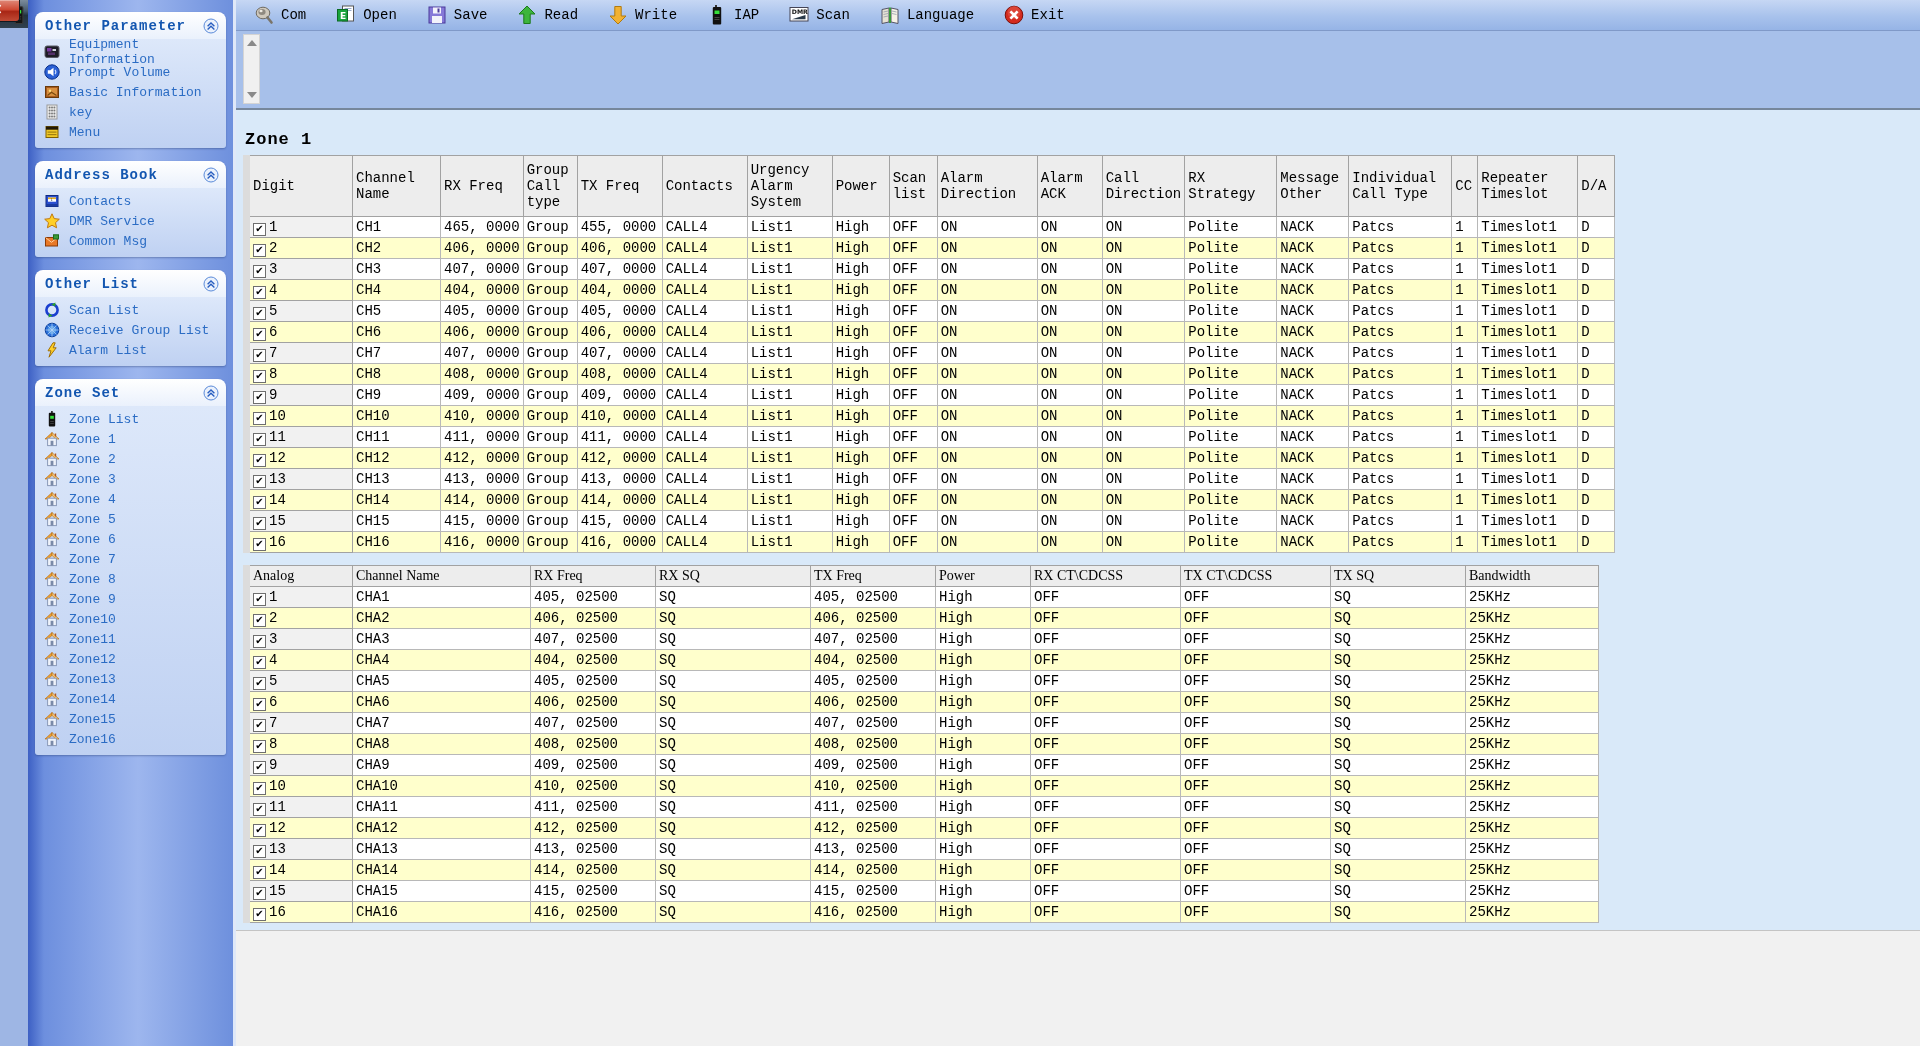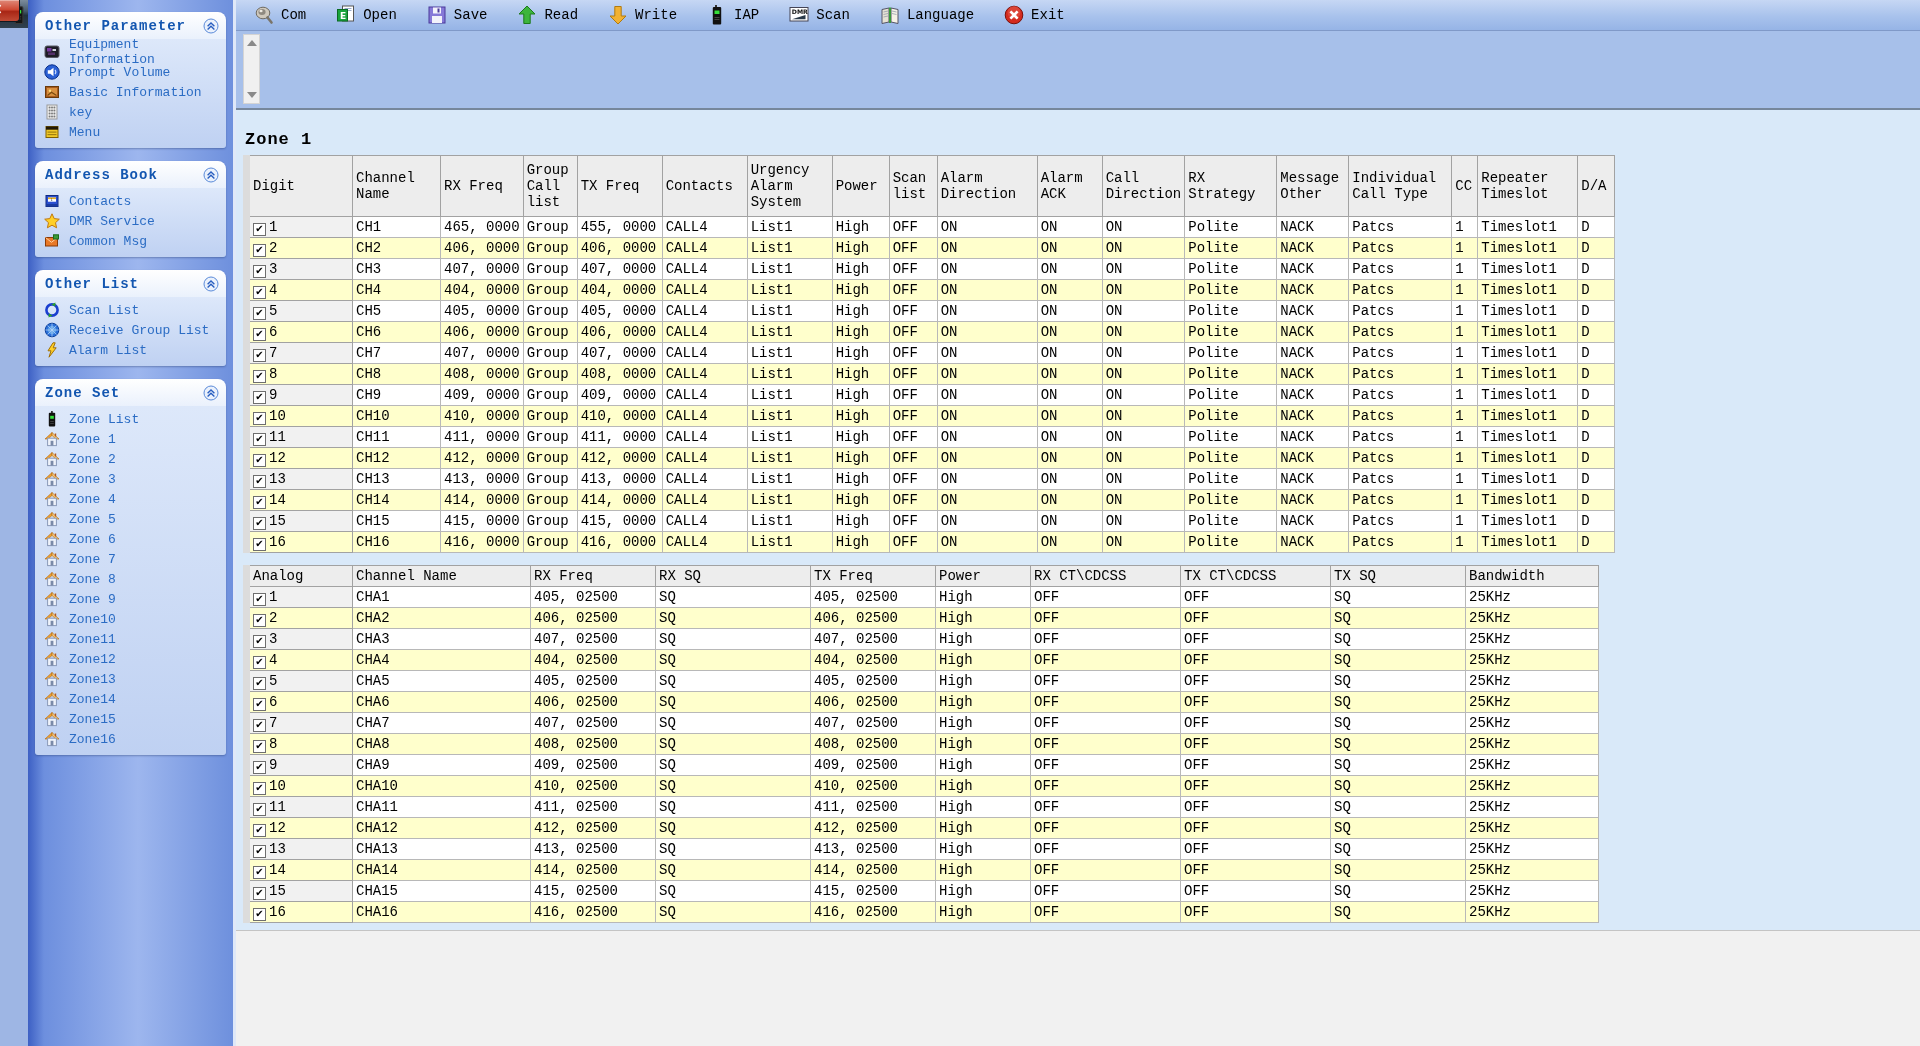--- a/index.html
+++ b/index.html
@@ -47,21 +47,21 @@
   .main-panel{flex:1;min-height:0;background:#d9e9f9;border-top:2px solid #76879c;display:flex;flex-direction:column;overflow:hidden;}
   .zone-title{font-size:17px;font-weight:bold;color:#000;padding:20px 0 6px 9px;letter-spacing:1px;}
   .tables{padding-left:7px;}
   table.grid{border-collapse:collapse;table-layout:fixed;background:#fff;border-left:7px solid #dcdcdc;border-right:1px solid #8a8a8a;}
   table.grid th{background:#ededed;border:1px solid #a2a2a2;font-weight:normal;font-size:14px;text-align:left;padding:0 3px;vertical-align:middle;overflow:hidden;}
   table.grid td{border:1px solid #b8b8b8;border-left:1px solid #a2a2a2;font-size:14px;height:20px;padding:0 3px;white-space:nowrap;overflow:hidden;background:#fff;}
   table.grid tr.alt td{background:#ffffcc;}
   table.grid td.rowhead{background:#f1f1f1;border:1px solid #a2a2a2;}
   table.digital th{height:60px;}
   table.analog{margin-top:12px;}
-  table.analog th{height:20px;}
+  table.analog th{height:20px;font-family:Liberation Serif, serif;}
   .chk{display:inline-block;width:11px;height:11px;background:#fff;border:1px solid #6e6e6e;font-family:"DejaVu Sans",sans-serif;font-size:10px;line-height:10px;text-align:center;color:#000;vertical-align:-1px;margin-right:3px;}
   .bottom-fill{flex:1;background:#f1f1f1;margin-top:7px;border-top:1px solid #c4c4c4;}
 </style>
 </head>
 <body>
 
 <div class="window">
   <div class="titlebar">
     <span class="app-icon ico">
         <svg viewBox="0 0 16 18">
@@ -600,21 +600,21 @@
                 <col style="width: 103px;">
                 <col style="width: 26px;">
                 <col style="width: 100px;">
                 <col style="width: 37px;">
               </colgroup>
               <thead>
                 <tr>
                   <th>Digit</th>
                   <th>Channel Name</th>
                   <th>RX Freq</th>
-                  <th>Group Call list</th>
+                  <th>Group Call type</th>
                   <th>TX Freq</th>
                   <th>Contacts</th>
                   <th>Urgency Alarm System</th>
                   <th>Power</th>
                   <th>Scan list</th>
                   <th>Alarm Direction</th>
                   <th>Alarm ACK</th>
                   <th>Call Direction</th>
                   <th>RX Strategy</th>
                   <th>Message Other</th>

